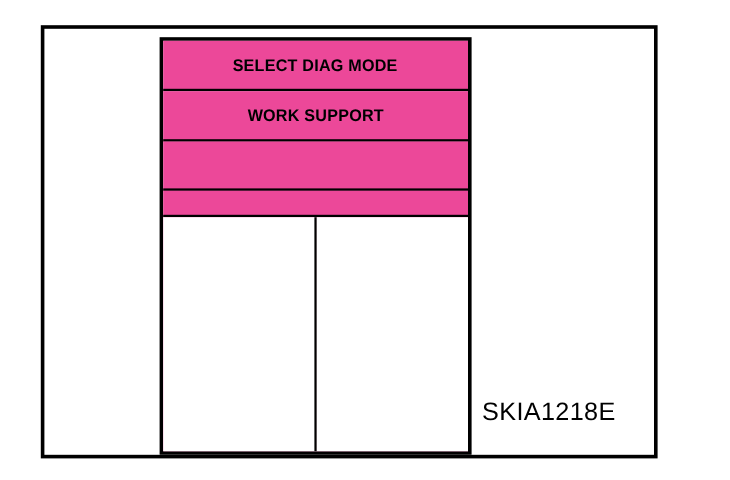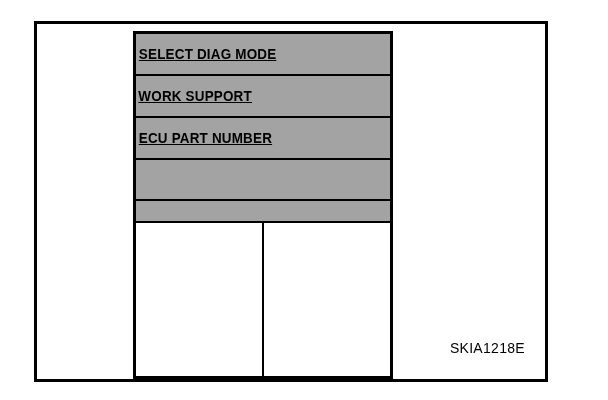--- a/index.html
+++ b/index.html
@@ -40,24 +40,23 @@
     background: #ffffff;
     display: flex;
     flex-direction: column;
   }
 
   .menu-row {
     box-sizing: border-box;
     border-bottom: 2.5px solid #000000;
     display: flex;
     align-items: center;
-    justify-content: flex-start;
-    background: #a3a3a3;
+    justify-content: center;
+    background: #ec4899;
     flex: 0 0 auto;
-    text-decoration: underline;
   }
 
   .menu-row.labeled {
     height: 42px;
   }
 
   .menu-row .row-label {
     font-size: 14px;
     font-weight: bold;
     letter-spacing: 0.2px;
@@ -91,23 +90,23 @@
     width: 128px;   
     border-right: 2.5px solid #000000;
   }
   .split-cell.right {
     flex: 1 1 auto;
   }
 
   
   #figure-caption {
     position: absolute;
-    right: 20px;
+    right: 32px;
     bottom: 23px;
-    font-size: 14px;
+    font-size: 21px;
     font-weight: normal;
     letter-spacing: 0.3px;
     color: #000000;
     white-space: nowrap;
     font-family: "Liberation Sans", sans-serif;
   }
 </style>
 </head>
 <body>
 
@@ -119,23 +118,20 @@
       <span class="row-label">SELECT DIAG MODE</span>
     </div>
 
     <div class="menu-row labeled">
       <span class="row-label">WORK SUPPORT</span>
     </div>
 
 
 
 
-    <div class="menu-row labeled">
-      <span class="row-label">ECU PART NUMBER</span>
-    </div>
 
     <div class="menu-row blank-tall">
       <span class="row-label"></span>
     </div>
 
     <div class="menu-row blank-short">
       <span class="row-label"></span>
     </div>
 
     <div class="menu-row split-row">

